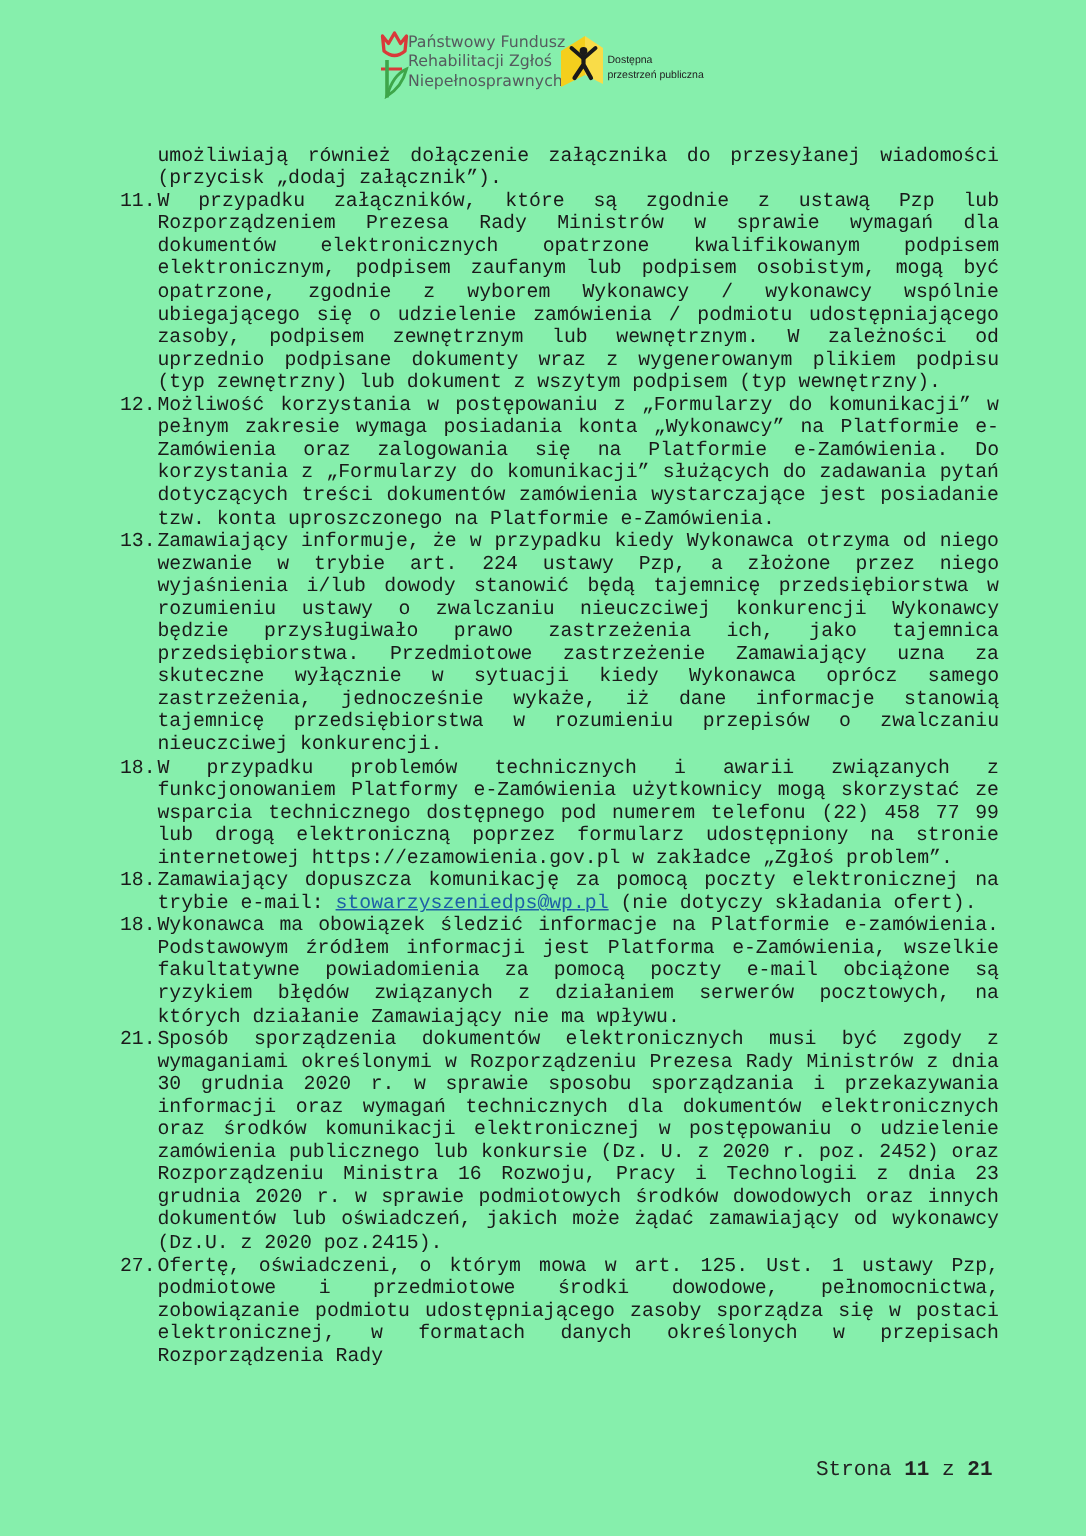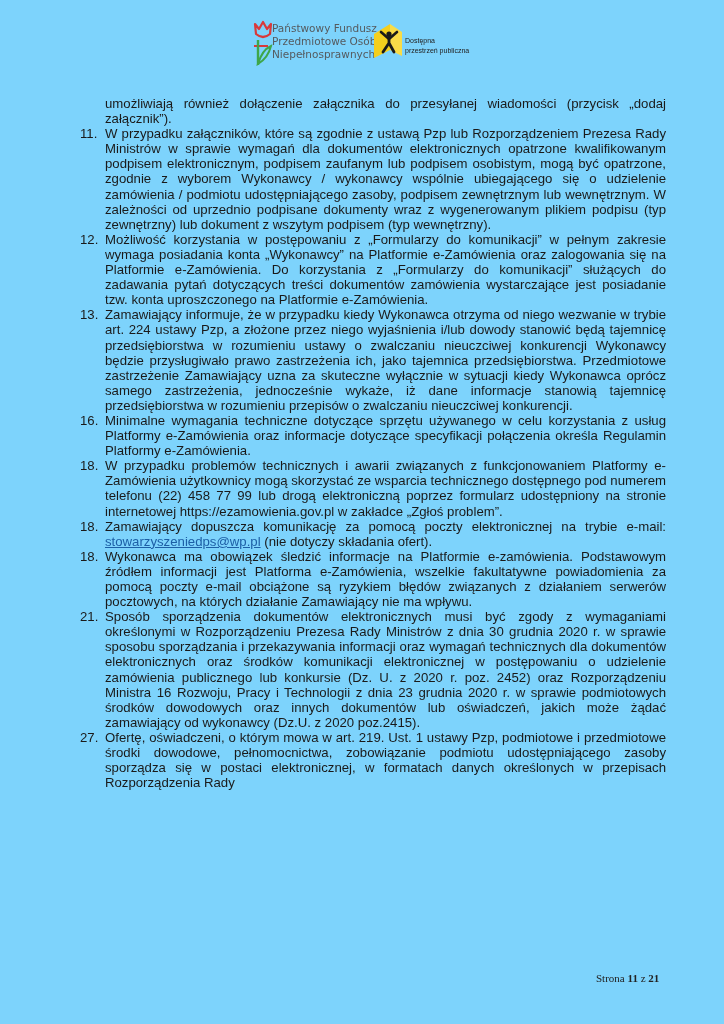--- a/index.html
+++ b/index.html
@@ -1,52 +1,52 @@
 <!DOCTYPE html>
 <html><head>
   <meta charset="utf-8">
   <style>
     html, body { margin: 0; padding: 0; background: #ffffff; }
     body { width: 724px; height: 1024px; position: relative; overflow: hidden; }
-    .page { position: absolute; left: 0; top: 0; width: 724px; height: 1024px; background: #7dd3fc; }
+    .page { position: absolute; left: 0; top: 0; width: 724px; height: 1024px; background: #86efac; }
 
     .header { position: absolute; top: 14px; left: 0; width: 724px; height: 66px; }
     .logo-pfron { position: absolute; left: 252px; top: 6px; width: 120px; height: 50px; }
     .logo-pfron svg { position: absolute; left: 0; top: 0; }
     .pfron-text { position: absolute; left: 20px; top: 2px; font-family: "DejaVu Sans", sans-serif; font-size: 10.5px; line-height: 13px; color: #555a5e; white-space: nowrap; }
     .logo-dpp { position: absolute; left: 372px; top: 8px; width: 130px; height: 44px; }
     .logo-dpp svg { position: absolute; left: 0; top: 0; }
     .dpp-text { position: absolute; left: 33px; top: 14px; font-family: Liberation Sans, sans-serif; font-size: 7px; line-height: 10px; color: #222; white-space: nowrap; }
 
-    .content { position: absolute; left: 78px; top: 96px; width: 588px; font-family: Liberation Sans, sans-serif; font-size: 13.2px; line-height: 15.1px; color: #1a1a1a; text-align: justify; }
+    .content { position: absolute; left: 78px; top: 96px; width: 588px; font-family: Liberation Mono, monospace; font-size: 13.2px; line-height: 15.1px; color: #1a1a1a; text-align: justify; }
     .cont { padding-left: 27px; }
     ol.items { list-style: none; margin: 0; padding: 0; }
     ol.items li { position: relative; padding-left: 27px; margin: 0; }
     ol.items li .num { position: absolute; left: 2px; top: 0; }
     a.mail { color: #1d5fa6; text-decoration: underline; }
 
-    .footer { position: absolute; left: 596px; top: 972px; font-family: Liberation Serif, serif; font-size: 11px; color: #222; white-space: nowrap; }
+    .footer { position: absolute; left: 544px; top: 972px; font-family: Liberation Mono, monospace; font-size: 14px; color: #222; white-space: nowrap; }
     .footer b { font-weight: bold; }
   </style>
 </head>
 <body>
 
 <div class="page">
 
   <div class="header">
     <div class="logo-pfron">
       <svg width="22" height="46" viewBox="0 0 22 46">
         <path d="M3 4 L7 9 L11 2 L15 9 L19 4 L18 14 Q11 20 4 14 Z" fill="none" stroke="#d9393a" stroke-width="2.2" stroke-linejoin="round"></path>
         <line x1="2" y1="26" x2="16" y2="26" stroke="#d9393a" stroke-width="2"></line>
         <line x1="6" y1="20" x2="6" y2="45" stroke="#3ea64a" stroke-width="2.4"></line>
         <path d="M6 44 Q10 30 19 26 Q16 38 6 44 Z" fill="none" stroke="#3ea64a" stroke-width="2"></path>
       </svg>
       <div class="pfron-text">
         <div>Państwowy Fundusz</div>
-        <div>Przedmiotowe Osób</div>
+        <div>Rehabilitacji Zgłoś</div>
         <div>Niepełnosprawnych</div>
       </div>
     </div>
 
     <div class="logo-dpp">
       <svg width="32" height="38" viewBox="0 0 32 38">
         <polygon points="2,12 18,2 18,28 2,36" fill="#f4cf1d"></polygon>
         <polygon points="18,2 30,10 30,34 18,28" fill="#f9dc48"></polygon>
         <circle cx="17" cy="12" r="2.6" fill="#1a1a1a"></circle>
         <path d="M9 10 L17 17 L25 10" fill="none" stroke="#1a1a1a" stroke-width="2.6" stroke-linecap="round"></path>
@@ -59,26 +59,25 @@
     </div>
   </div>
 
   <div class="content">
     <div class="cont">umożliwiają również dołączenie załącznika do przesyłanej wiadomości (przycisk „dodaj załącznik”).</div>
 
     <ol class="items">
       <li><span class="num">11.</span><span>W przypadku załączników, które są zgodnie z ustawą Pzp lub Rozporządzeniem Prezesa Rady Ministrów w sprawie wymagań dla dokumentów elektronicznych opatrzone kwalifikowanym podpisem elektronicznym, podpisem zaufanym lub podpisem osobistym, mogą być opatrzone, zgodnie z wyborem Wykonawcy / wykonawcy wspólnie ubiegającego się o udzielenie zamówienia / podmiotu udostępniającego zasoby, podpisem zewnętrznym lub wewnętrznym. W zależności od uprzednio podpisane dokumenty wraz z wygenerowanym plikiem podpisu (typ zewnętrzny) lub dokument z wszytym podpisem (typ wewnętrzny).</span></li>
       <li><span class="num">12.</span><span>Możliwość korzystania w postępowaniu z „Formularzy do komunikacji” w pełnym zakresie wymaga posiadania konta „Wykonawcy” na Platformie e-Zamówienia oraz zalogowania się na Platformie e-Zamówienia. Do korzystania z „Formularzy do komunikacji” służących do zadawania pytań dotyczących treści dokumentów zamówienia wystarczające jest posiadanie tzw. konta uproszczonego na Platformie e-Zamówienia.</span></li>
       <li><span class="num">13.</span><span>Zamawiający informuje, że w przypadku kiedy Wykonawca otrzyma od niego wezwanie w trybie art. 224 ustawy Pzp, a złożone przez niego wyjaśnienia i/lub dowody stanowić będą tajemnicę przedsiębiorstwa w rozumieniu ustawy o zwalczaniu nieuczciwej konkurencji Wykonawcy będzie przysługiwało prawo zastrzeżenia ich, jako tajemnica przedsiębiorstwa. Przedmiotowe zastrzeżenie Zamawiający uzna za skuteczne wyłącznie w sytuacji kiedy Wykonawca oprócz samego zastrzeżenia, jednocześnie wykaże, iż dane informacje stanowią tajemnicę przedsiębiorstwa w rozumieniu przepisów o zwalczaniu nieuczciwej konkurencji.</span></li>
-      <li><span class="num">16.</span><span>Minimalne wymagania techniczne dotyczące sprzętu używanego w celu korzystania z usług Platformy e-Zamówienia oraz informacje dotyczące specyfikacji połączenia określa Regulamin Platformy e-Zamówienia.</span></li>
       <li><span class="num">18.</span><span>W przypadku problemów technicznych i awarii związanych z funkcjonowaniem Platformy e-Zamówienia użytkownicy mogą skorzystać ze wsparcia technicznego dostępnego pod numerem telefonu (22) 458 77 99 lub drogą elektroniczną poprzez formularz udostępniony na stronie internetowej https://ezamowienia.gov.pl w zakładce „Zgłoś problem”.</span></li>
       <li><span class="num">18.</span><span>Zamawiający dopuszcza komunikację za pomocą poczty elektronicznej na trybie e-mail: </span><a class="mail">stowarzyszeniedps@wp.pl</a><span> (nie dotyczy składania ofert).</span></li>
       <li><span class="num">18.</span><span>Wykonawca ma obowiązek śledzić informacje na Platformie e-zamówienia. Podstawowym źródłem informacji jest Platforma e-Zamówienia, wszelkie fakultatywne powiadomienia za pomocą poczty e-mail obciążone są ryzykiem błędów związanych z działaniem serwerów pocztowych, na których działanie Zamawiający nie ma wpływu.</span></li>
       <li><span class="num">21.</span><span>Sposób sporządzenia dokumentów elektronicznych musi być zgody z wymaganiami określonymi w Rozporządzeniu Prezesa Rady Ministrów z dnia 30 grudnia 2020 r. w sprawie sposobu sporządzania i przekazywania informacji oraz wymagań technicznych dla dokumentów elektronicznych oraz środków komunikacji elektronicznej w postępowaniu o udzielenie zamówienia publicznego lub konkursie (Dz. U. z 2020 r. poz. 2452) oraz Rozporządzeniu Ministra 16 Rozwoju, Pracy i Technologii z dnia 23 grudnia 2020 r. w sprawie podmiotowych środków dowodowych oraz innych dokumentów lub oświadczeń, jakich może żądać zamawiający od wykonawcy (Dz.U. z 2020 poz.2415).</span></li>
-      <li><span class="num">27.</span><span>Ofertę, oświadczeni, o którym mowa w art. 219. Ust. 1 ustawy Pzp, podmiotowe i przedmiotowe środki dowodowe, pełnomocnictwa, zobowiązanie podmiotu udostępniającego zasoby sporządza się w postaci elektronicznej, w formatach danych określonych w przepisach Rozporządzenia Rady</span></li>
+      <li><span class="num">27.</span><span>Ofertę, oświadczeni, o którym mowa w art. 125. Ust. 1 ustawy Pzp, podmiotowe i przedmiotowe środki dowodowe, pełnomocnictwa, zobowiązanie podmiotu udostępniającego zasoby sporządza się w postaci elektronicznej, w formatach danych określonych w przepisach Rozporządzenia Rady</span></li>
     </ol>
   </div>
 
   <div class="footer">
     <span>Strona</span>
     <b>11</b>
     <span>z</span>
     <b>21</b>
   </div>
 

